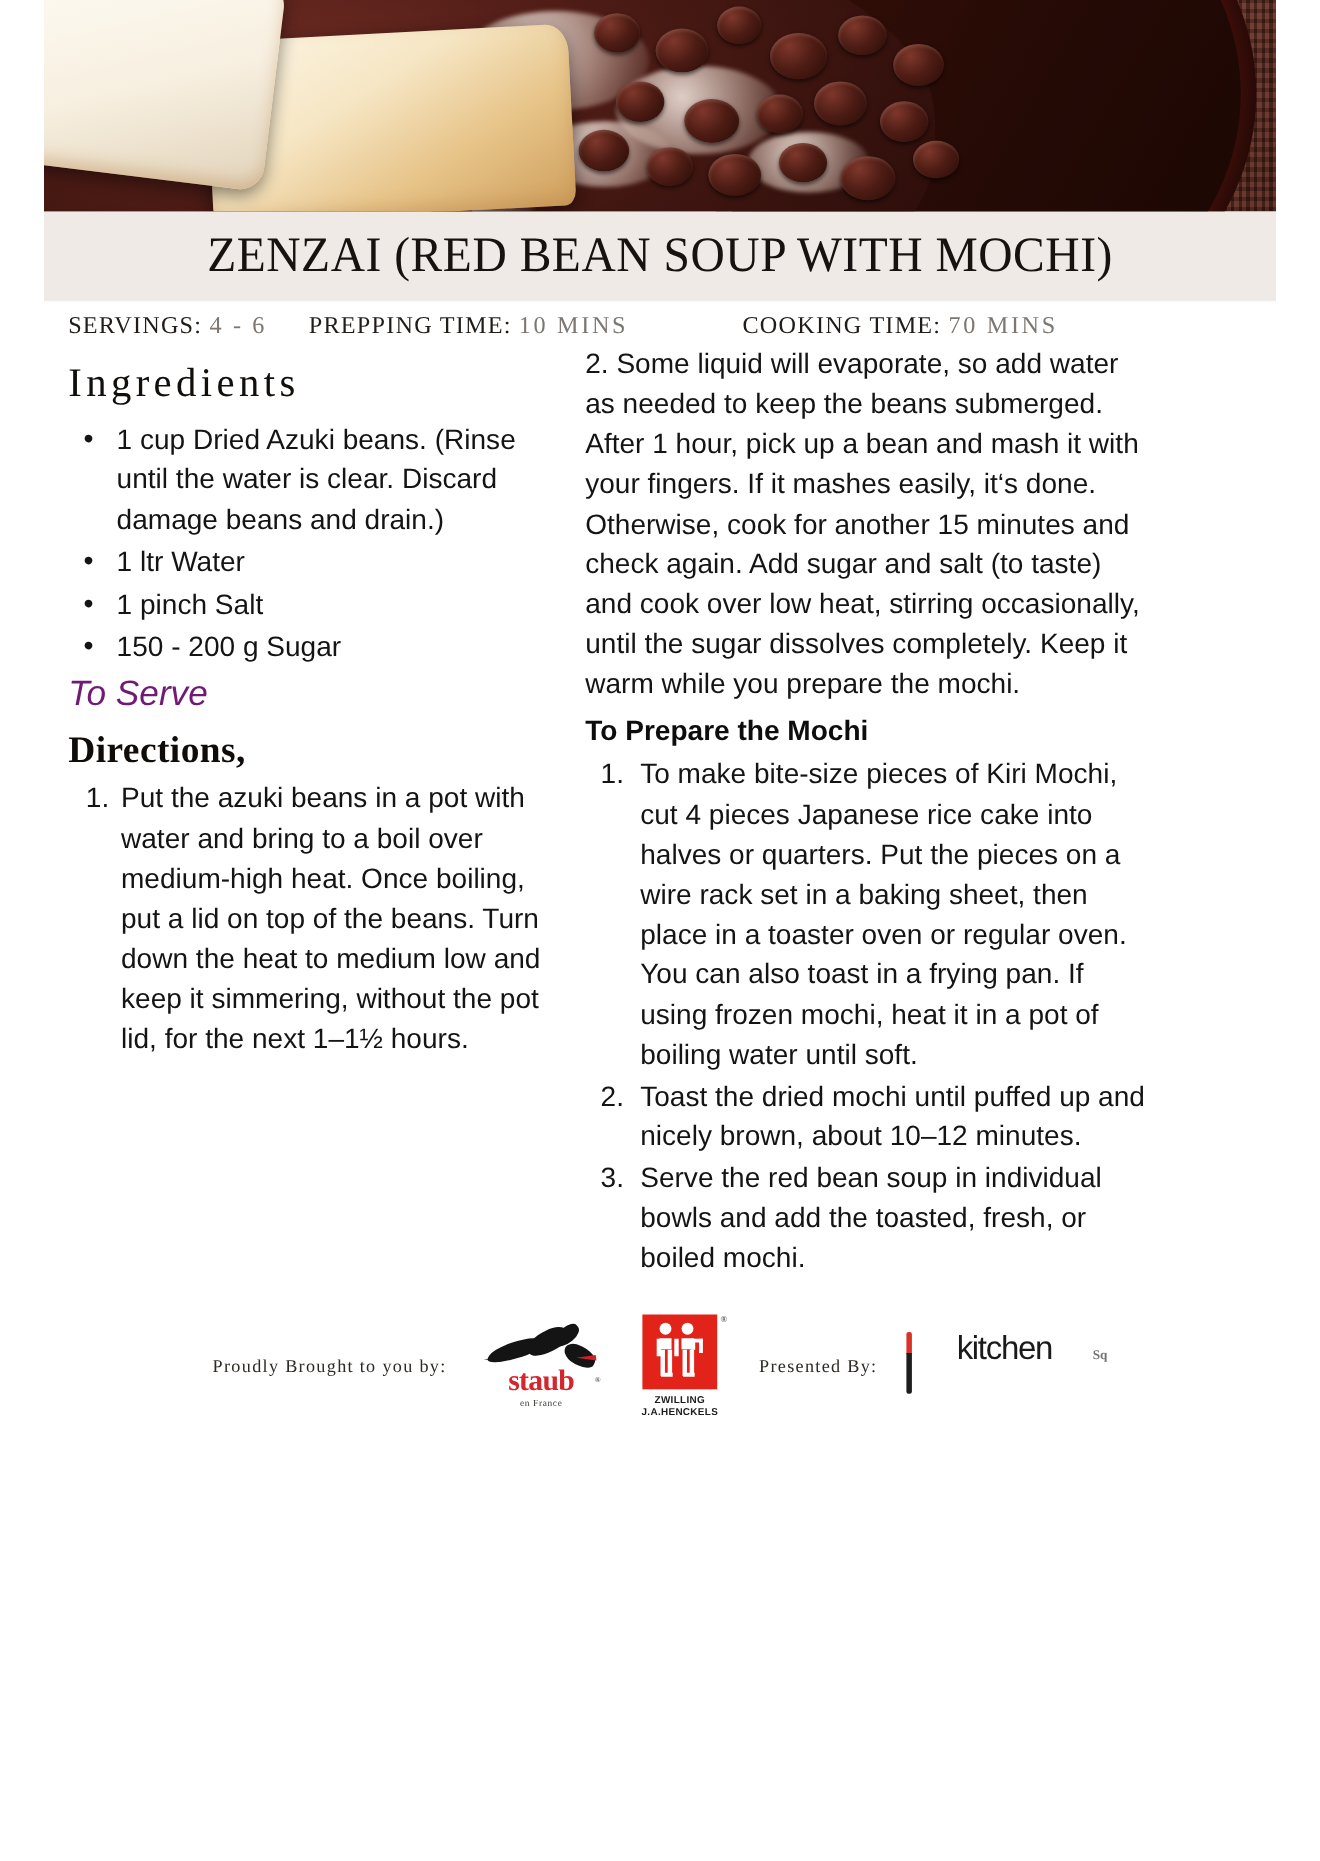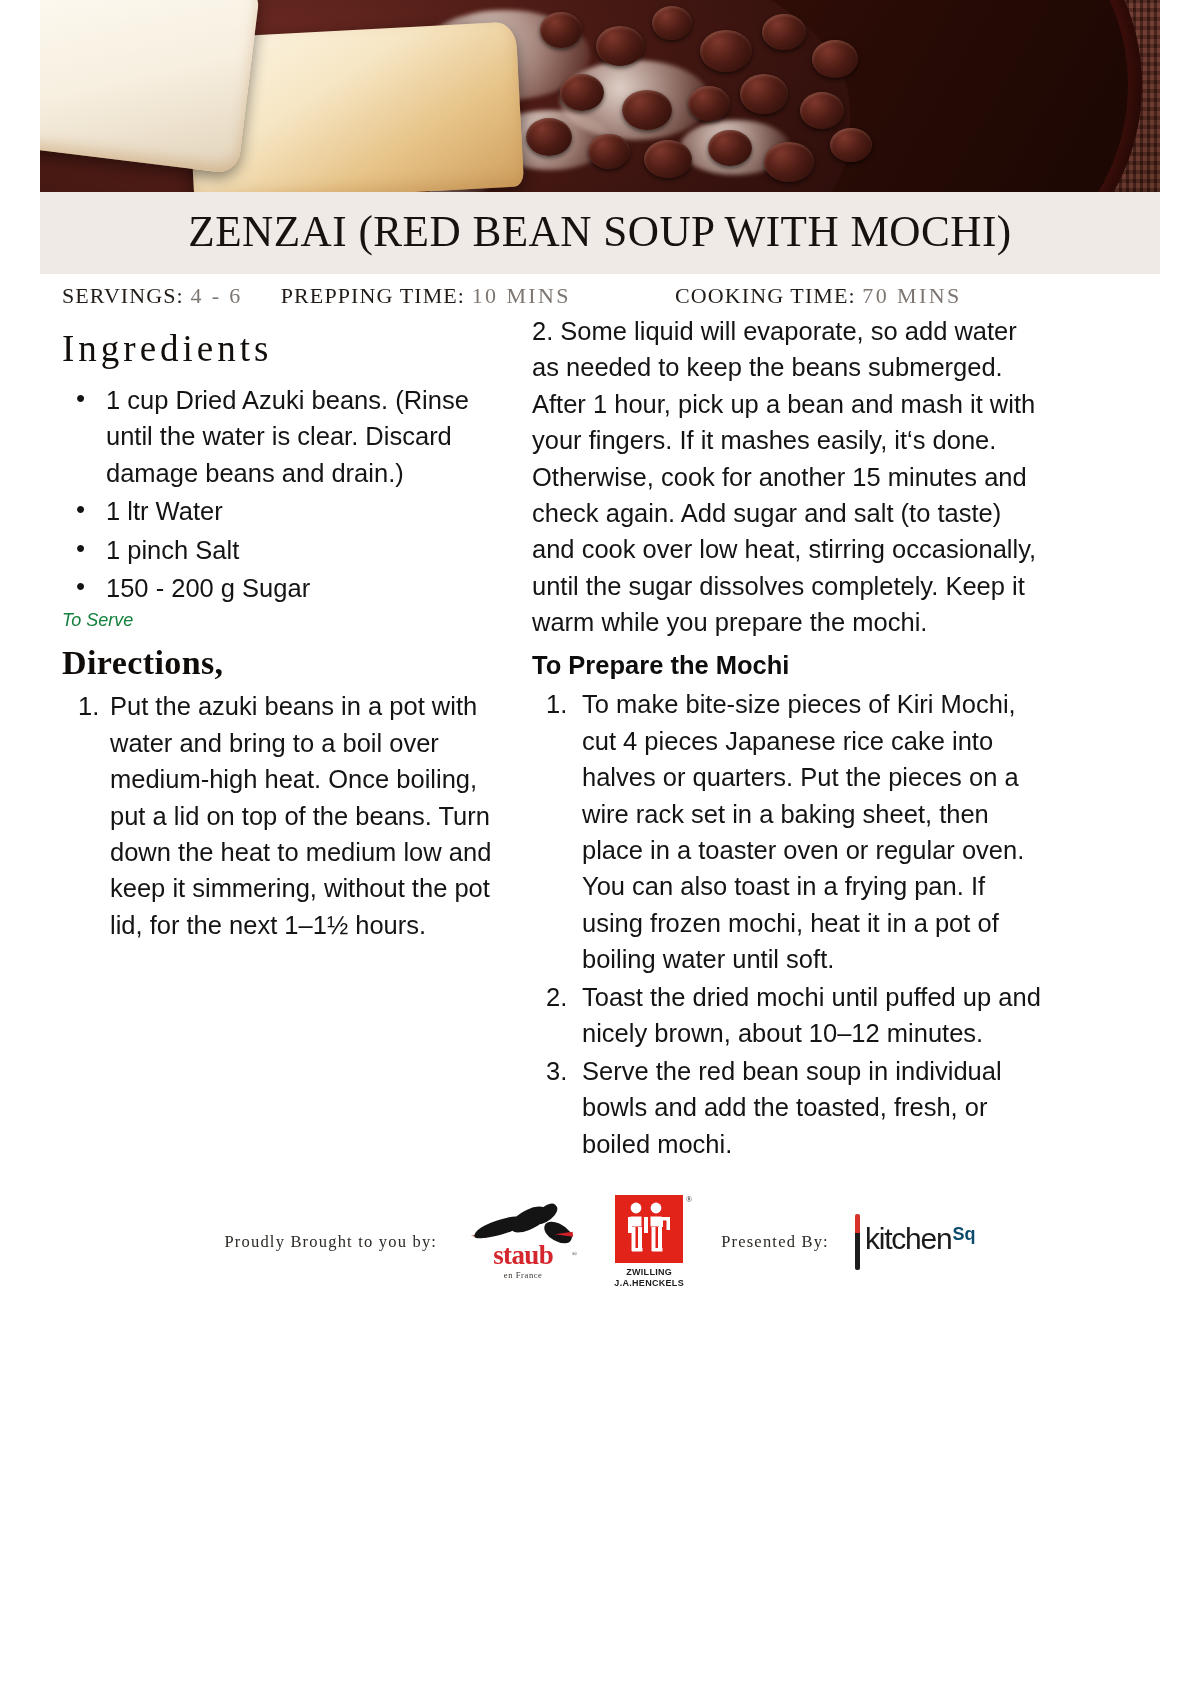--- a/index.html
+++ b/index.html
@@ -190,23 +190,23 @@
   ul.ing-list > li::before {
     content: "•";
     position: absolute;
     left: 14px; top: -2px;
     font-size: 26px;
     color: #141414;
   }
   .to-serve {
     font-family: "Liberation Sans", sans-serif;
     font-style: italic;
-    font-size: 18px;
+    font-size: 32px;
     line-height: 1.43;
-    color: #15803d;
+    color: #701a75;
     margin: 2px 0 2px;
   }
 
   ol.num-list { list-style: none; counter-reset: step; }
   ol.num-list > li {
     position: relative;
     padding-left: 48px;
     margin-bottom: 1px;
     counter-increment: step;
   }
@@ -327,22 +327,23 @@
     color: #1b1b1b;
     text-align: center;
     letter-spacing: .3px;
     margin-top: 4px;
   }
 
   
   .logo-kitchen {
     position: relative;
     margin-left: 24px;
-    display: flex; align-items: center;
+    display: flex; align-items: flex-start;
     height: 62px;
+    gap: 36px;
   }
   .ks-knife {
     position: relative;
     width: 9px; height: 56px;
     margin-right: 3px;
   }
   .ks-blade {
     position: absolute; left: 2px; top: 0;
     width: 5px; height: 20px;
     background: #d8322b;
@@ -357,24 +358,24 @@
   .ks-word {
     font-family: "Liberation Sans", sans-serif;
     font-size: 30px;
     font-weight: 400;
     color: #1a1a1a;
     letter-spacing: -1.2px;
     line-height: 1;
     padding-bottom: 6px;
   }
   .ks-sq {
-    font-family: Liberation Sans, sans-serif;
-    font-size: 18px;
+    font-family: Liberation Serif, serif;
+    font-size: 12px;
     font-weight: bold;
-    color: #0c4a6e;
+    color: #737373;
     line-height: 1;
     align-self: flex-start;
     padding-top: 14px;
     margin-left: 1px;
   }
   .foot-presented { margin-left: 30px; }
 </style>
 </head>
 <body>
 

